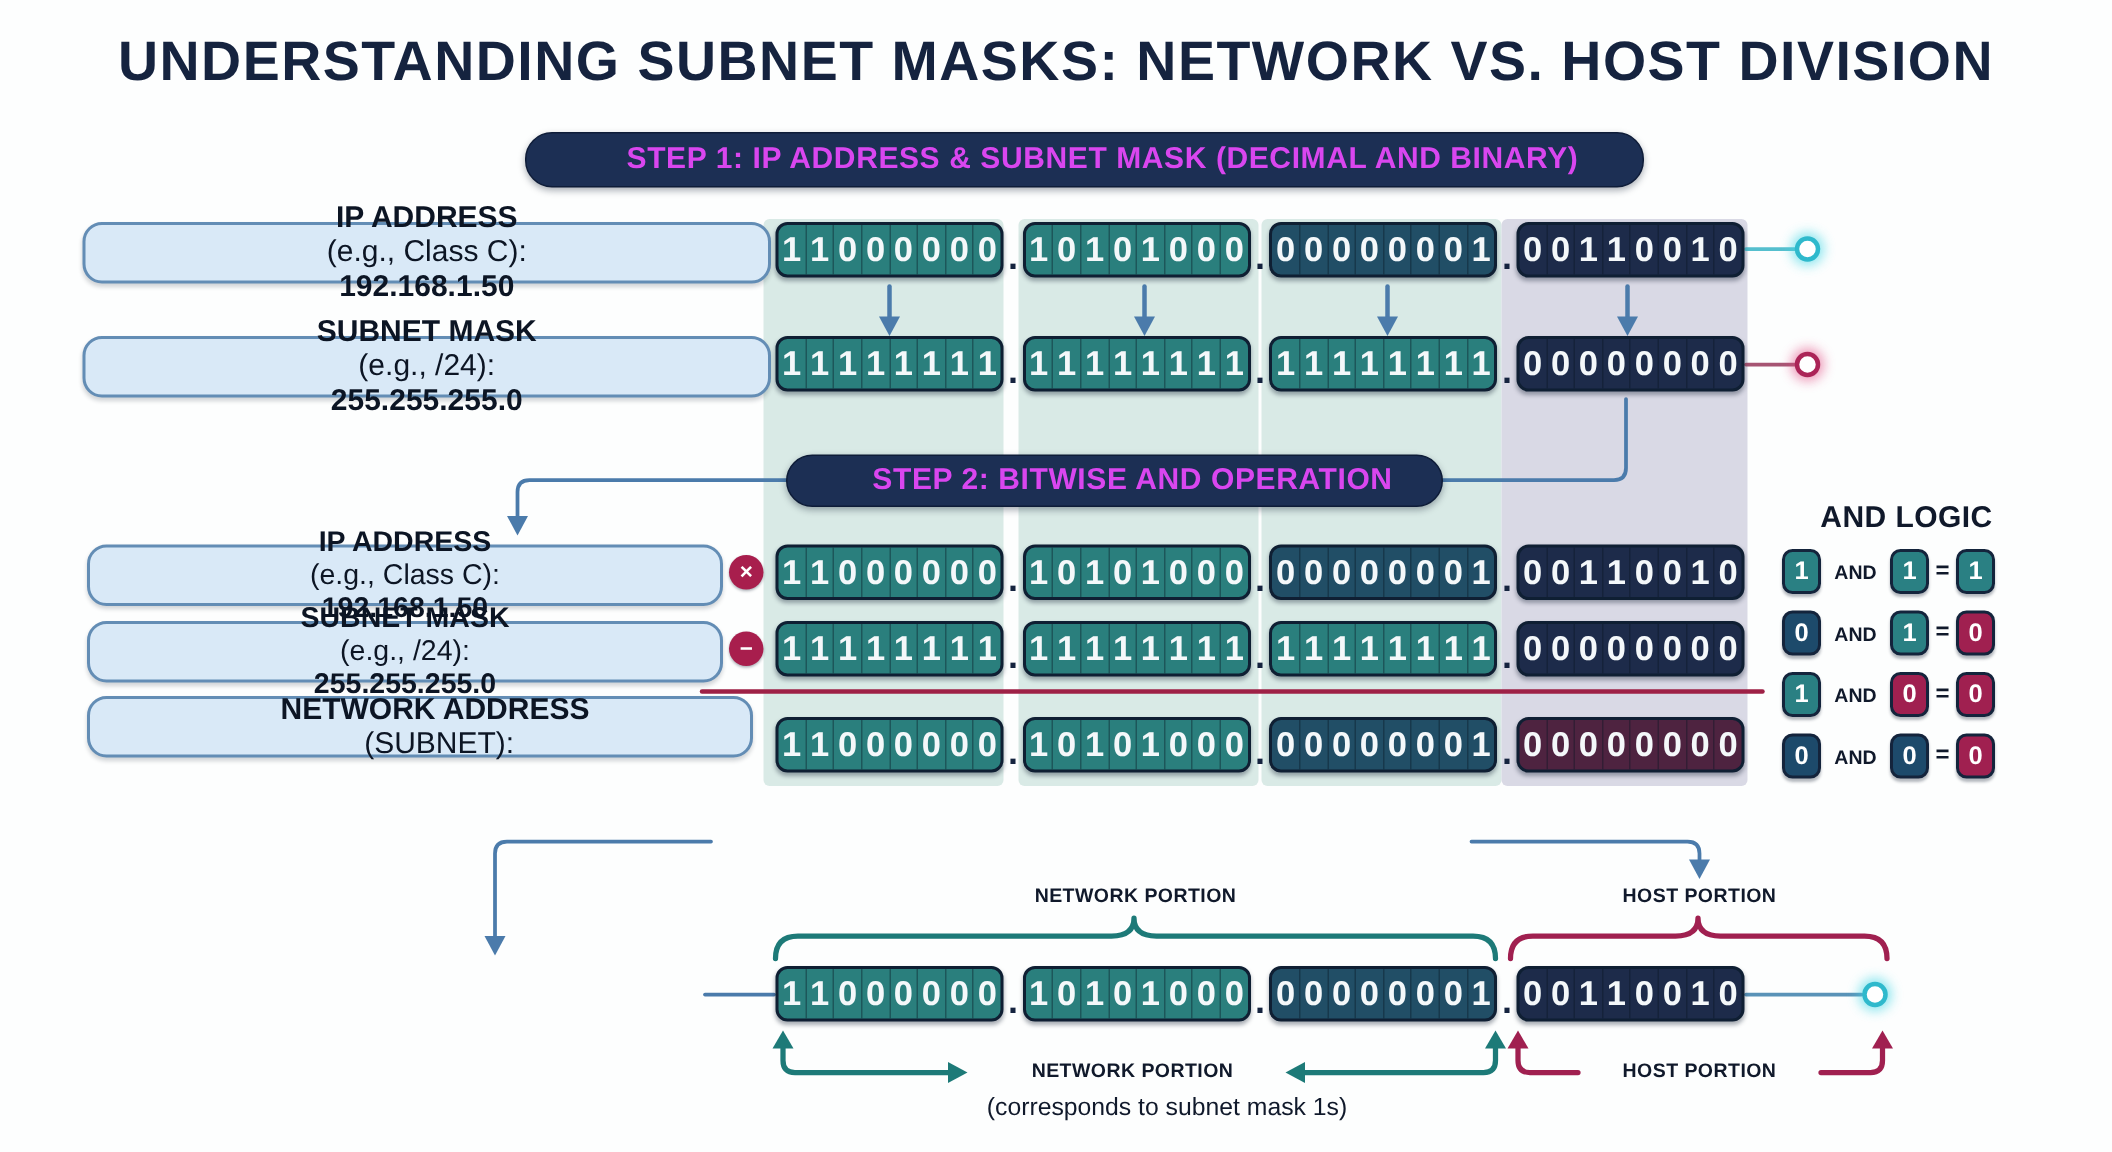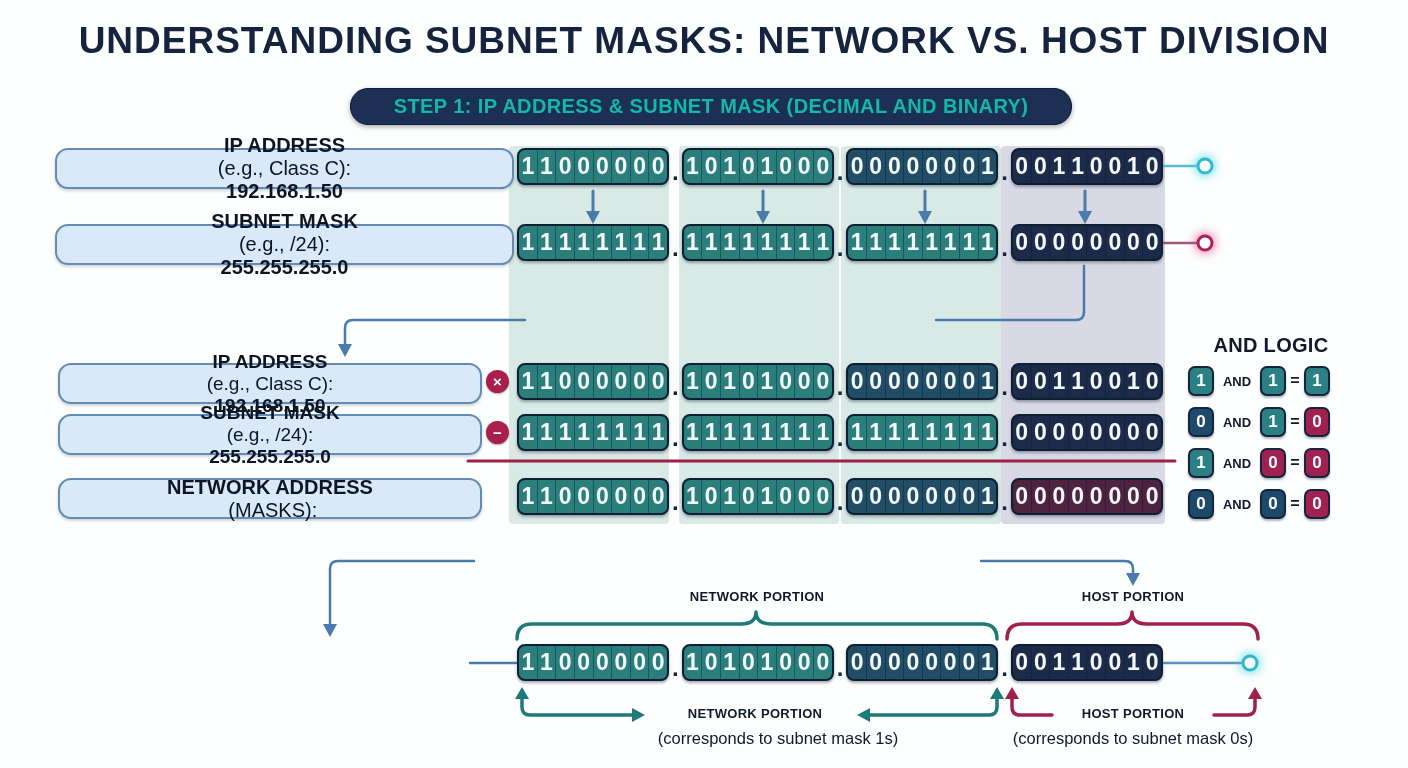--- a/index.html
+++ b/index.html
@@ -12,24 +12,24 @@
   .abs{position:absolute;}
   .band{position:absolute;top:146px;height:378px;border-radius:4px;}
   .band.mint{background:var(--mint);}
   .band.lav{background:var(--lavender);}
 
   .title{
     left:0;top:20px;width:1408px;text-align:center;
     font-size:37px;font-weight:700;letter-spacing:1px;color:var(--ink);
   }
   .badge{
-    background:var(--badge);color:#14b8a6;border:1px solid #0e1c38;
+    background:var(--badge);color:#d946ef;border:1px solid #0e1c38;
     border-radius:18px;display:flex;align-items:center;justify-content:center;
     font-weight:700;font-size:20px;letter-spacing:.4px;
-    box-shadow:0 2px 5px rgba(10,20,40,.35);z-index:5;
+    box-shadow:0 2px 5px rgba(10,20,40,.35);z-index:5;padding-left:24px;
   }
   .lbl{
     background:var(--labelfill);border:2px solid var(--labelborder);
     border-radius:13px;display:flex;align-items:center;justify-content:center;
     font-size:20px;color:#0c1524;box-shadow:0 2px 3px rgba(10,20,40,.18);
     white-space:nowrap;z-index:4;flex-direction:column;
   }
   .lbl .b{font-weight:700;}
   .lbl .r{font-weight:400;white-space:pre;}
   .lbl.small{font-size:19px;}
@@ -290,20 +290,21 @@
         <span class="bit">0</span>
         <span class="bit">0</span>
         <span class="bit">0</span>
         <span class="bit">0</span>
         <span class="bit">0</span>
         <span class="bit">0</span>
         <span class="bit">0</span>
       </div>
     </div>
 
+  <div class="abs badge" style="left:524px;top:303px;width:412px;height:33px;">STEP 2: BITWISE AND OPERATION</div>
 
   <div class="abs lbl small" style="left:58px;top:363px;width:420px;height:37px;">
       <span class="b">IP ADDRESS</span>
       <span class="r"> (e.g., Class C): </span>
       <span class="b">192.168.1.50</span>
     </div>
   <div class="abs opcircle" style="left:486px;top:370px;">×</div>
   <div class="abs orow" style="left:517px;top:363px;">
       <div class="octet" data-color="teal">
         <span class="bit">1</span>
@@ -395,23 +396,23 @@
         <span class="bit">0</span>
         <span class="bit">0</span>
         <span class="bit">0</span>
         <span class="bit">0</span>
         <span class="bit">0</span>
         <span class="bit">0</span>
         <span class="bit">0</span>
       </div>
     </div>
 
-  <div class="abs lbl" style="left:58px;top:478px;width:420px;height:37px;">
+  <div class="abs lbl" style="left:58px;top:464px;width:420px;height:37px;padding-left:20px;">
       <span class="b">NETWORK ADDRESS</span>
-      <span class="r"> (MASKS):</span>
+      <span class="r"> (SUBNET):</span>
     </div>
   <div class="abs orow" style="left:517px;top:478px;">
       <div class="octet" data-color="teal">
         <span class="bit">1</span>
         <span class="bit">1</span>
         <span class="bit">0</span>
         <span class="bit">0</span>
         <span class="bit">0</span>
         <span class="bit">0</span>
         <span class="bit">0</span>
@@ -530,15 +531,14 @@
         <span class="bit">0</span>
         <span class="bit">0</span>
         <span class="bit">1</span>
         <span class="bit">0</span>
       </div>
     </div>
 
   <div class="abs heading" style="left:655px;top:706px;width:200px;">NETWORK PORTION</div>
   <div class="abs caption" style="left:618px;top:729px;width:320px;">(corresponds to subnet mask 1s)</div>
   <div class="abs heading" style="left:1053px;top:706px;width:160px;">HOST PORTION</div>
-  <div class="abs caption" style="left:973px;top:729px;width:320px;">(corresponds to subnet mask 0s)</div>
 
 </div>
 
 </body></html>

